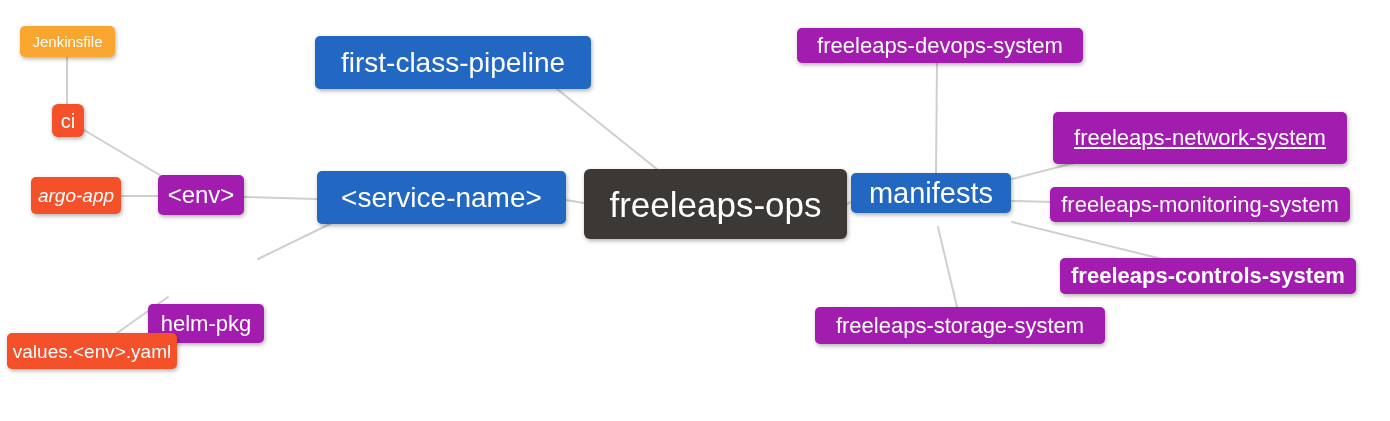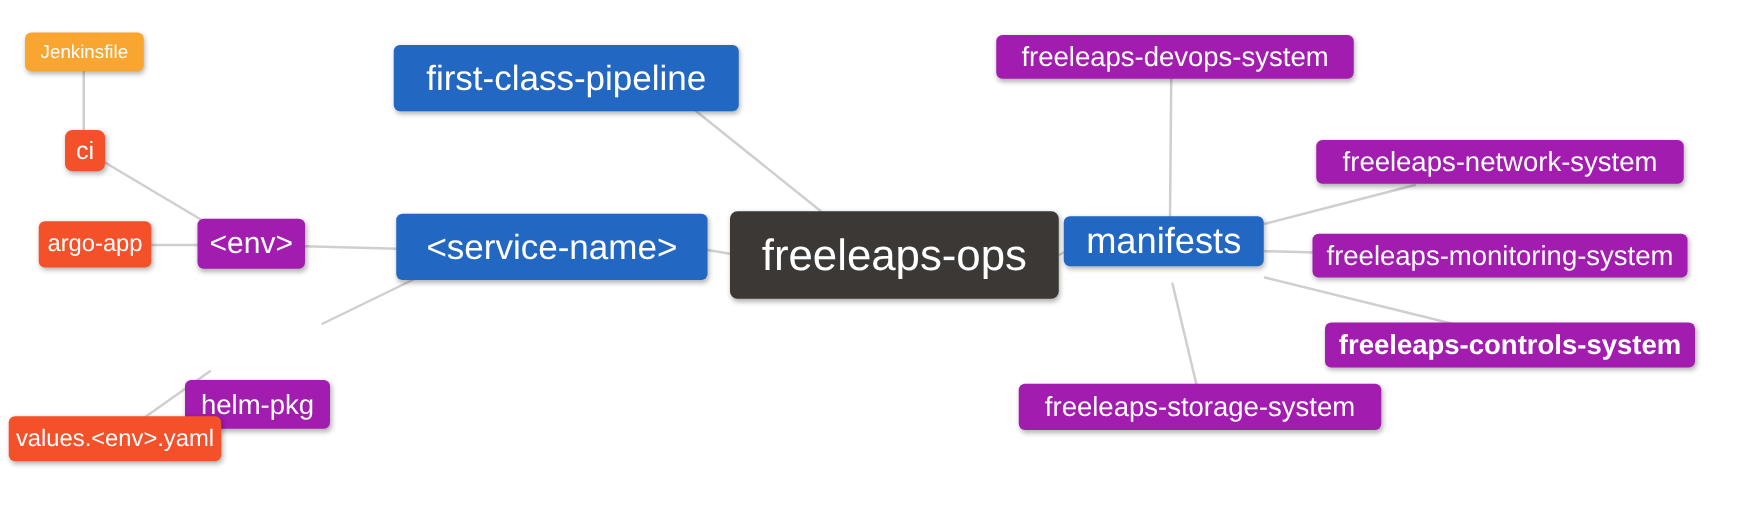--- a/index.html
+++ b/index.html
@@ -66,39 +66,39 @@
     <line x1="1012" y1="179" x2="1132" y2="148"></line>
     <line x1="1012" y1="201" x2="1053" y2="202"></line>
     <line x1="1012" y1="222" x2="1162" y2="259"></line>
     <line x1="938" y1="227" x2="957" y2="307"></line>
   </svg>
 
   <div class="node orange" style="left:20px;  top:26px;  width:95px;  height:31px; font-size:15px;">Jenkinsfile</div>
 
   <div class="node red" style="left:52px;  top:104px; width:32px;  height:33px; font-size:20px; border-radius:6px;">ci</div>
 
-  <div class="node red" style="left:31px;  top:177px; width:90px;  height:37px; font-size:19px;">argo-app</div>
+  <div class="node red" style="left:31px;  top:177px; width:90px;  height:37px; font-size:19px;font-style:italic;">argo-app</div>
 
   <div class="node green" style="left:158px; top:175px; width:86px;  height:40px; font-size:24px;">&lt;env&gt;</div>
 
   <div class="node green" style="left:148px; top:258px; width:116px; height:39px; font-size:22px;margin-top:46px;">helm-pkg</div>
 
   <div class="node red" style="left:7px;   top:333px; width:170px; height:36px; font-size:19px;">values.&lt;env&gt;.yaml</div>
 
   <div class="node blue" style="left:315px; top:36px;  width:276px; height:53px; font-size:28px;">first-class-pipeline</div>
 
   <div class="node blue" style="left:317px; top:171px; width:249px; height:53px; font-size:28px;">&lt;service-name&gt;</div>
 
   <div class="node dark" style="left:584px; top:169px; width:263px; height:70px; font-size:35px; border-radius:6px;">freeleaps-ops</div>
 
   <div class="node blue" style="left:851px; top:173px; width:160px; height:40px; font-size:29px;">manifests</div>
 
   <div class="node green" style="left:797px;  top:28px;  width:286px; height:35px; font-size:22px;">freeleaps-devops-system</div>
 
-  <div class="node green" style="left:1053px; top:112px; width:294px; height:35px; font-size:22px;">freeleaps-network-system</div>
+  <div class="node green" style="left:1053px; top:112px; width:294px; height:52px; font-size:22px;text-decoration:underline;">freeleaps-network-system</div>
 
   <div class="node green" style="left:1050px; top:187px; width:300px; height:35px; font-size:22px;">freeleaps-monitoring-system</div>
 
   <div class="node green" style="left:1060px; top:258px; width:296px; height:36px; font-size:22px;font-weight:bold;">freeleaps-controls-system</div>
 
   <div class="node green" style="left:815px;  top:307px; width:290px; height:37px; font-size:22px;">freeleaps-storage-system</div>
 
 </div>
 
 </body></html>

